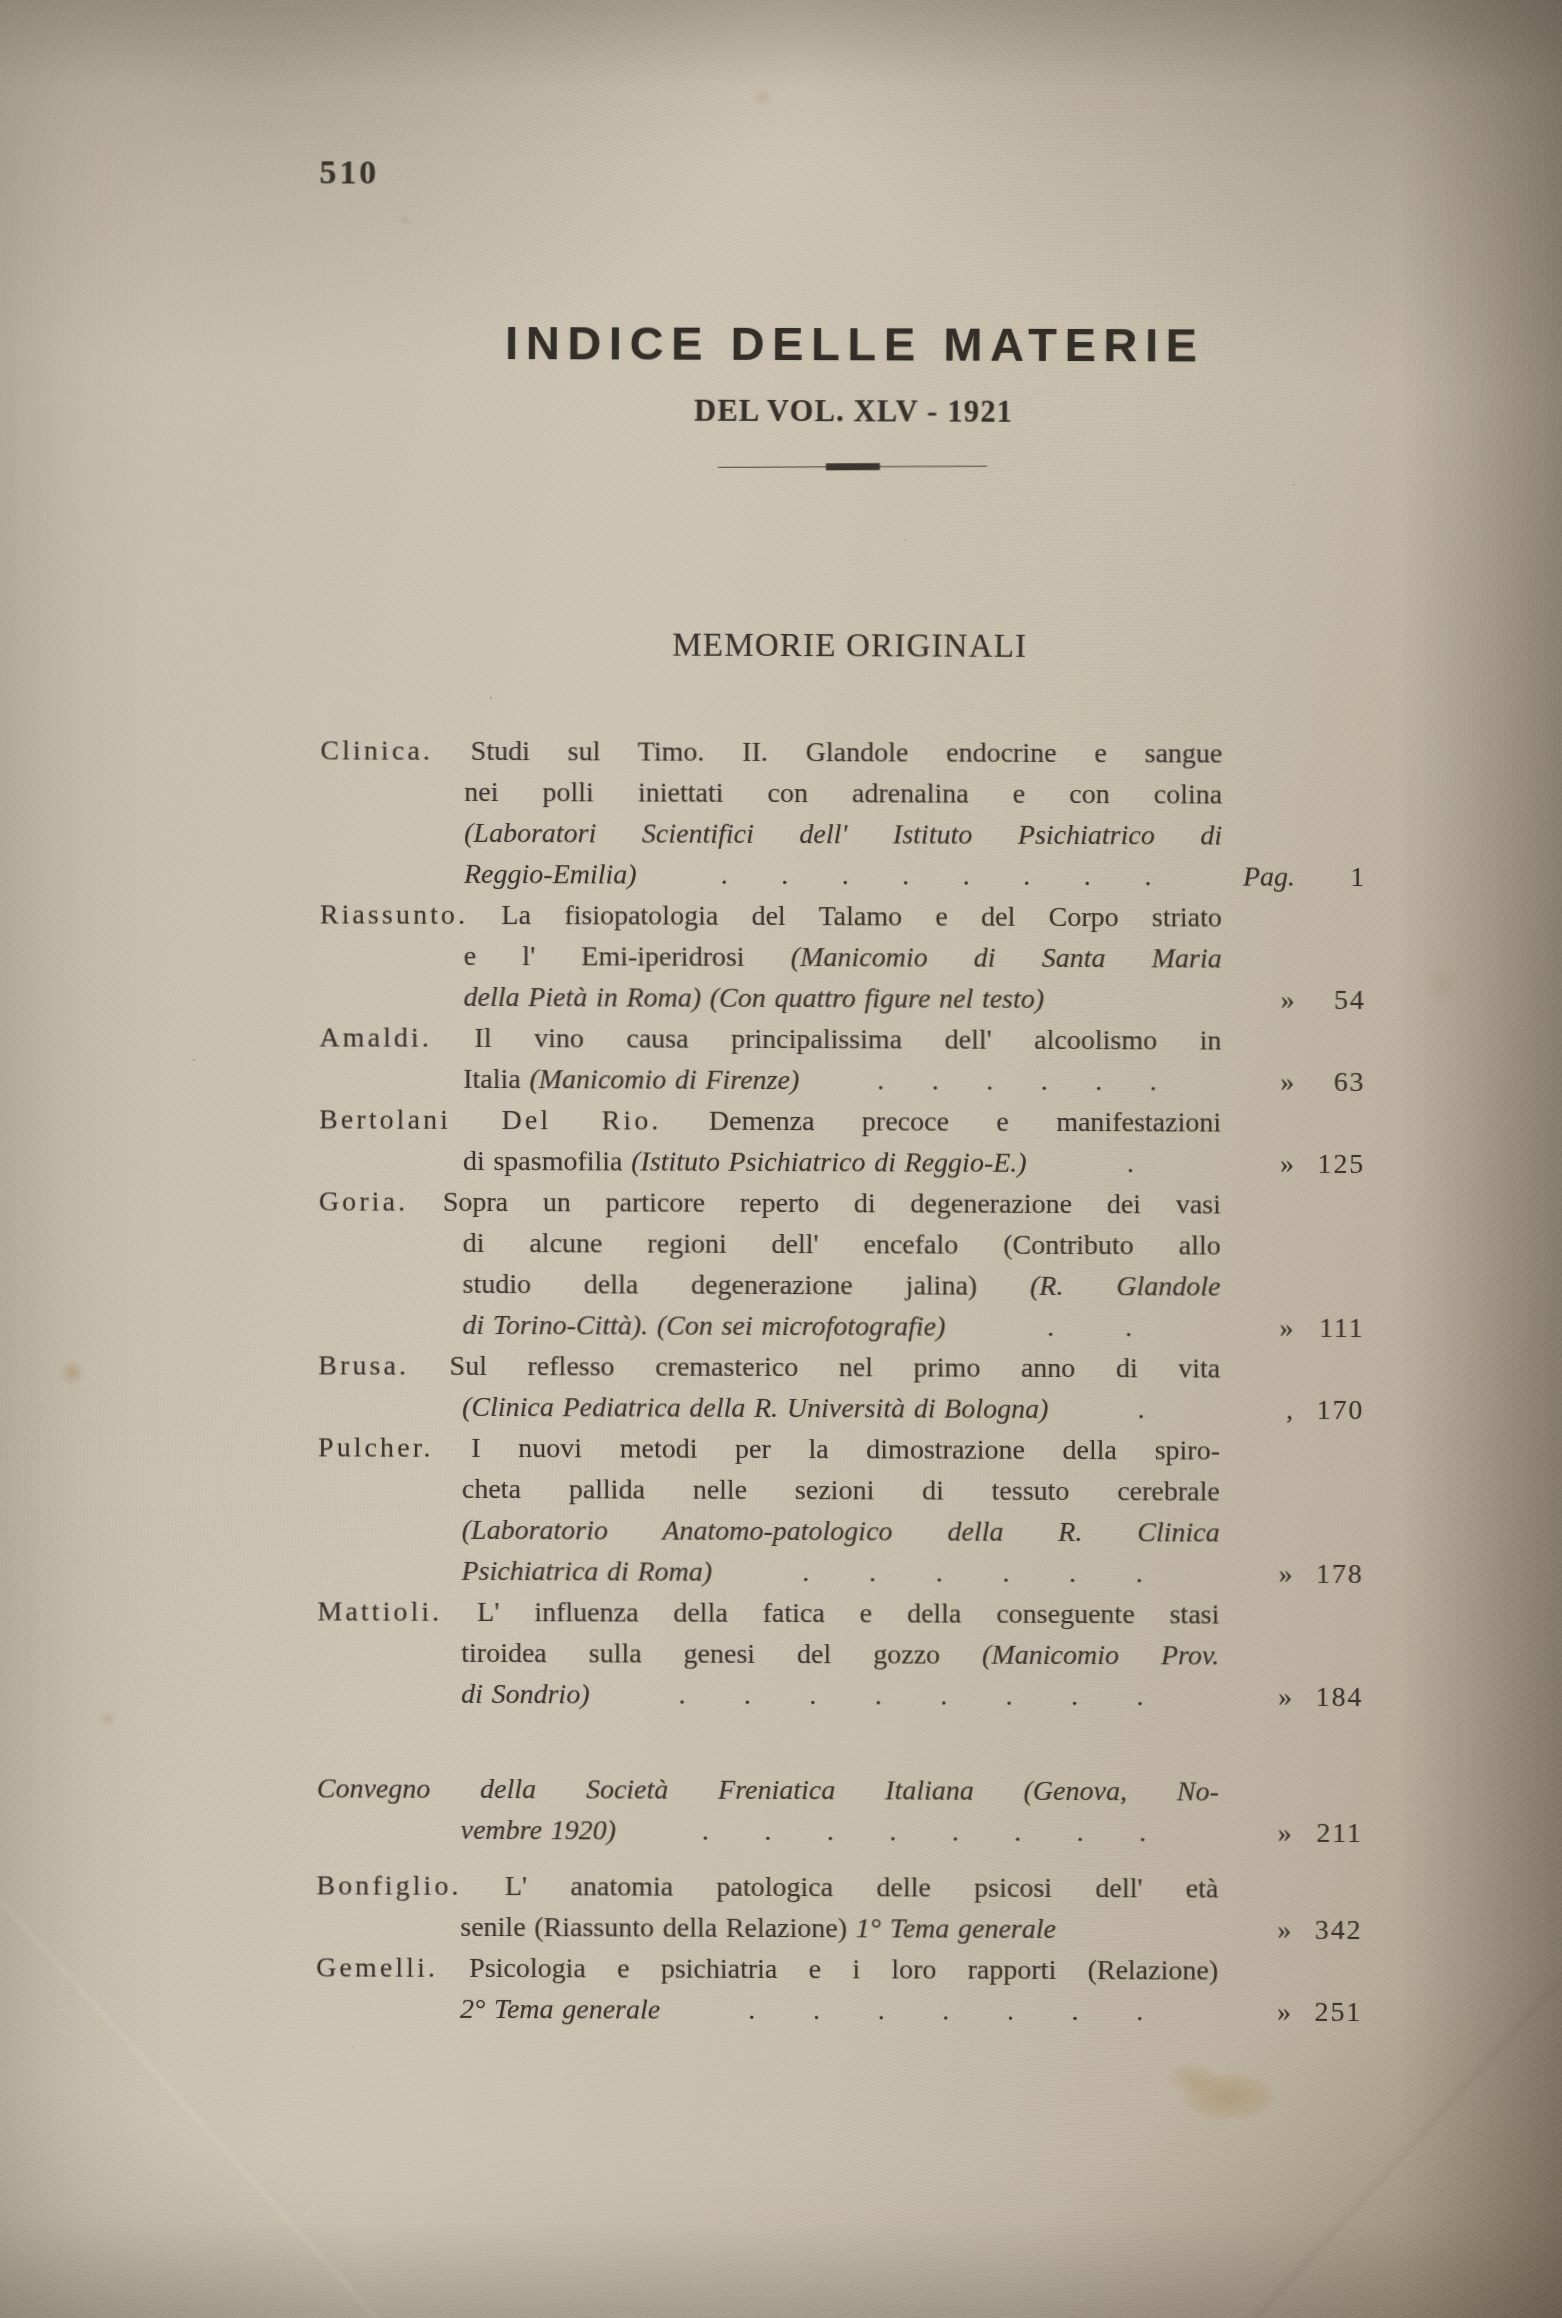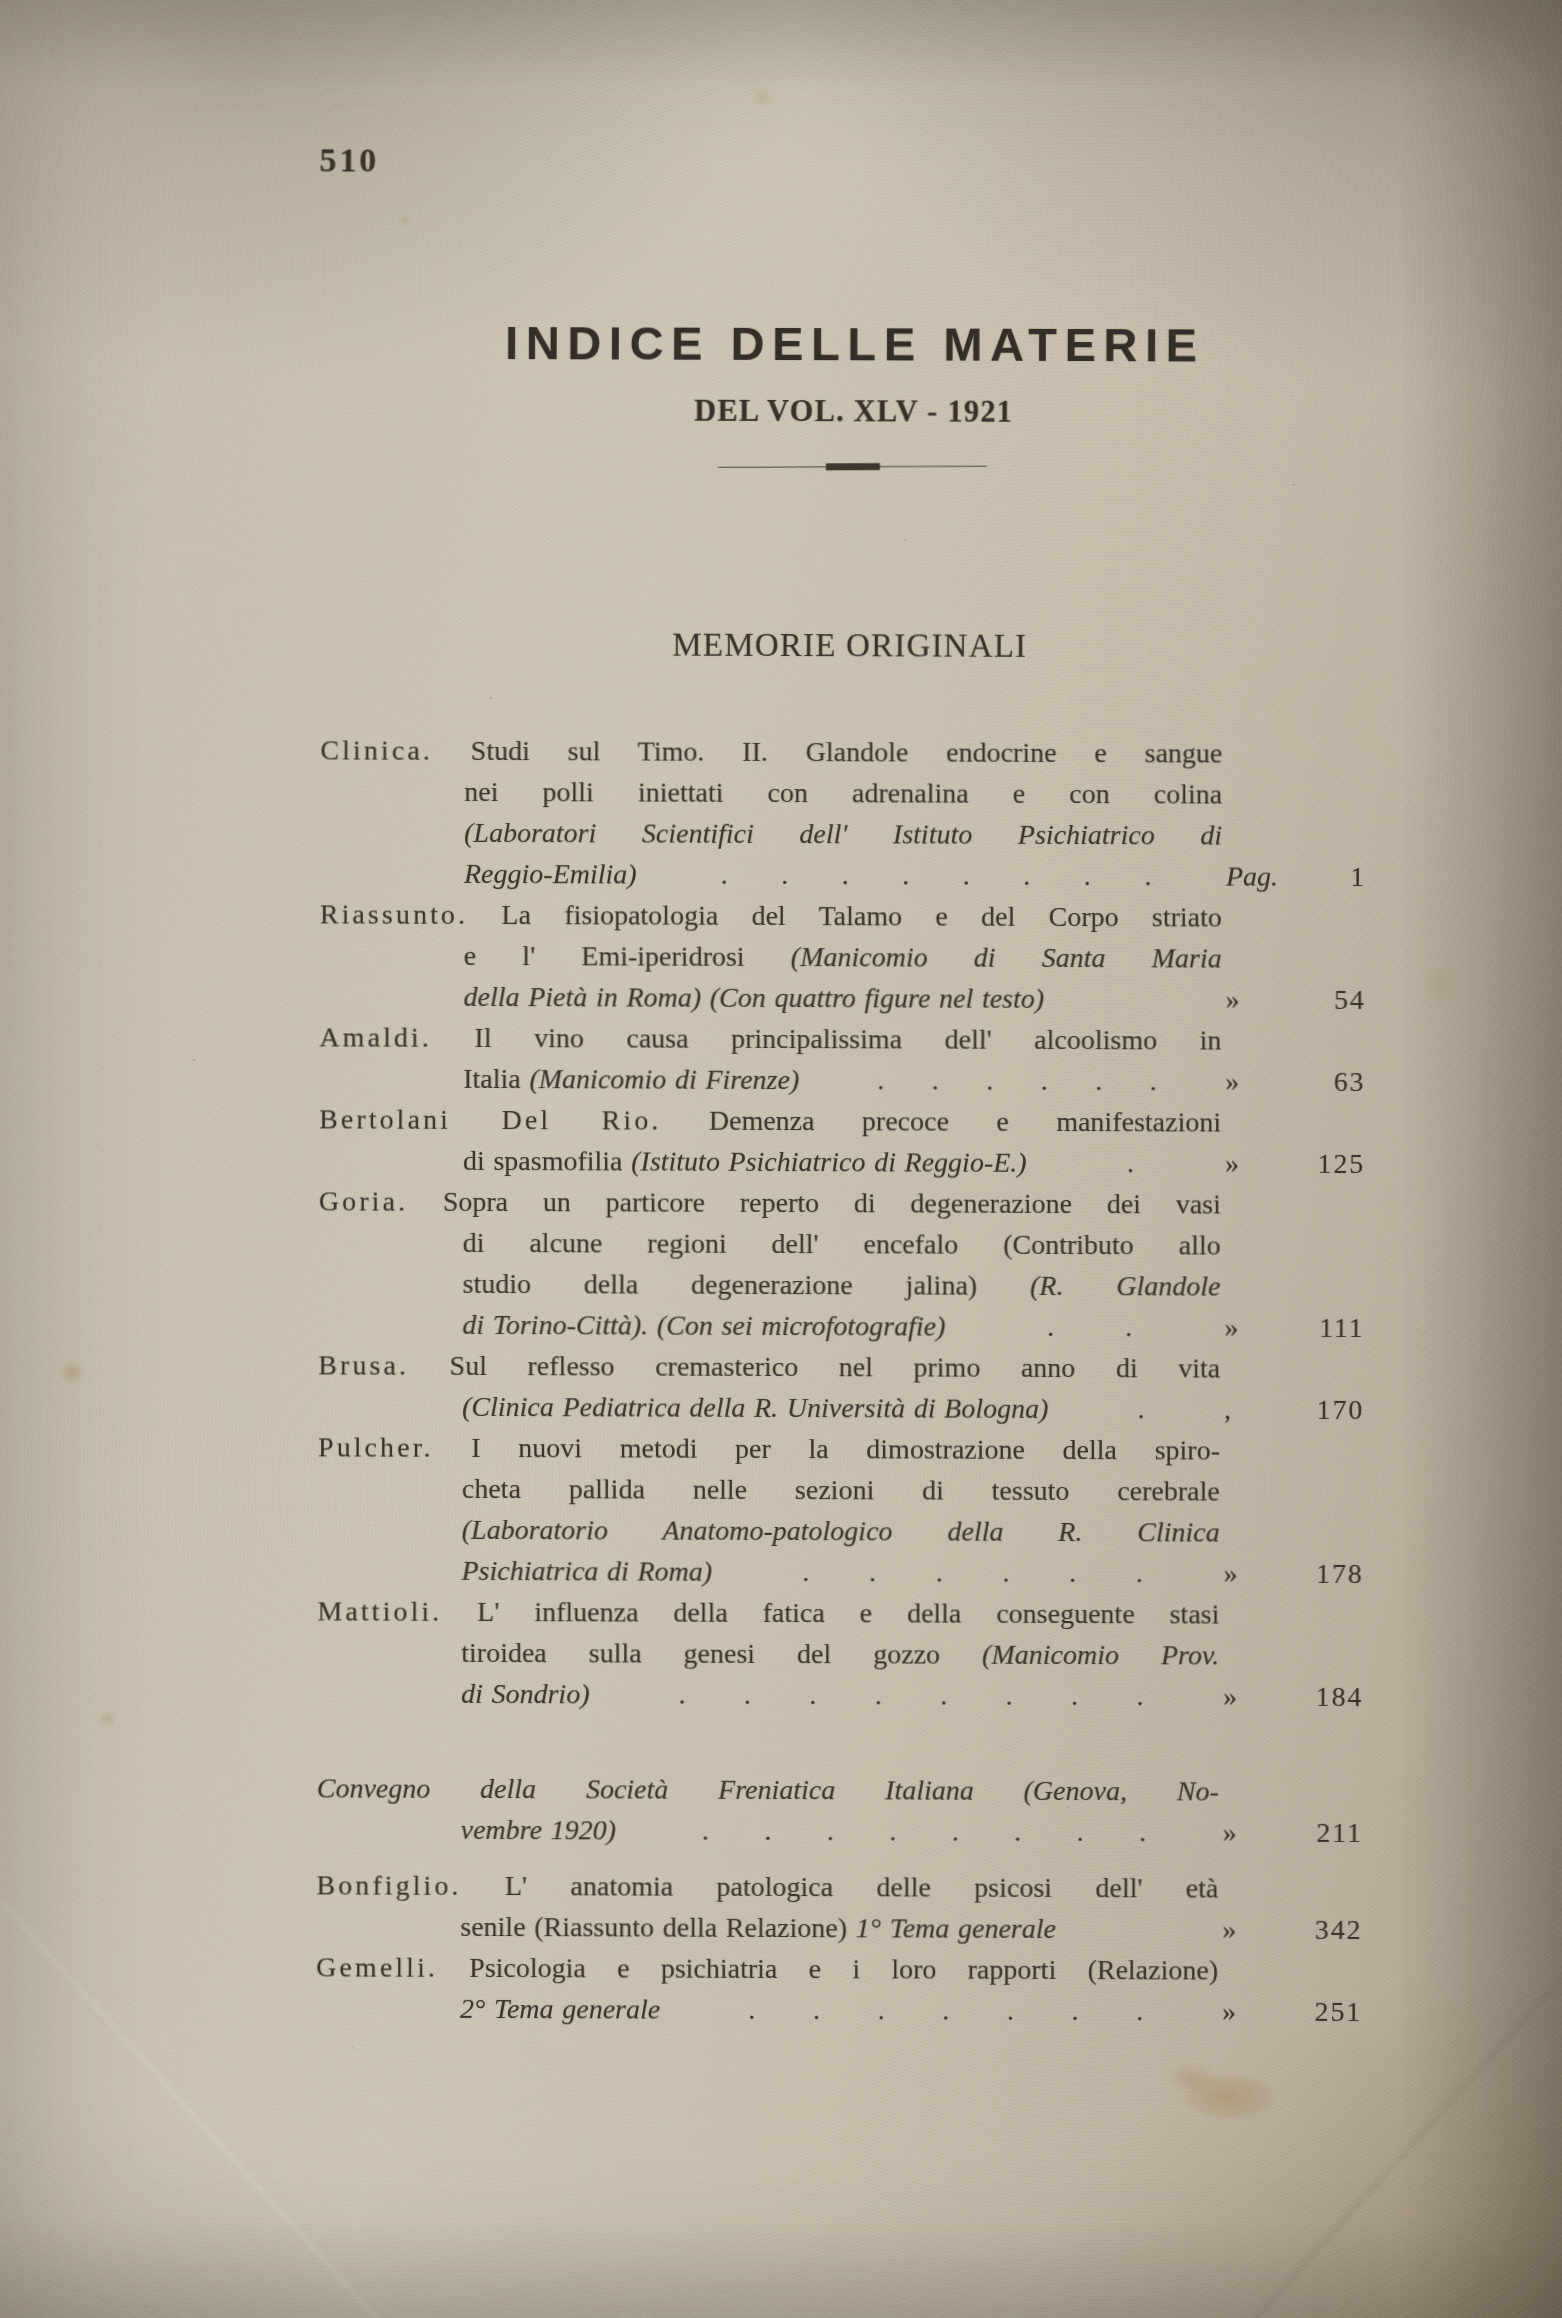--- a/index.html
+++ b/index.html
@@ -45,21 +45,21 @@
       radial-gradient(circle 2.3px at 12.4% 45.7%, rgba(60,50,40,.26), transparent 80%),
       radial-gradient(circle 1.8px at 68.3% 77.9%, rgba(60,50,40,.24), transparent 80%),
       radial-gradient(circle 1.8px at 22.6% 88.3%, rgba(60,50,40,.22), transparent 80%),
       radial-gradient(circle 2.9px at 44.2% 62.2%, rgba(90,70,45,.16), transparent 80%);
   }
   #vignette{position:absolute;inset:0;box-shadow:inset 0 0 152px rgba(48,40,30,.28);}
   #content{
     position:absolute;inset:0;color:#3a342c;transform:rotate(.2deg);
     text-shadow:0 0 1.2px rgba(58,50,40,.30);filter:blur(0.2px);
   }
-  .folio{position:absolute;left:316px;top:143px;font-size:34px;font-weight:bold;letter-spacing:2.9px;}
+  .folio{position:absolute;left:316px;top:155px;font-size:34px;font-weight:bold;letter-spacing:2.9px;}
   .title{
     position:absolute;left:852px;top:316px;transform:translateX(-50%);white-space:nowrap;
     font-family:"Liberation Sans","DejaVu Sans",sans-serif;font-weight:700;
     font-size:47px;letter-spacing:7.6px;color:#332e28;
   }
   .subtitle{
     position:absolute;left:851px;top:394px;transform:translateX(-50%);white-space:nowrap;
     font-size:30.5px;font-weight:bold;letter-spacing:1.2px;color:#37322b;
   }
   .divider{position:absolute;left:850px;top:462px;width:269px;height:9.4px;transform:translateX(-50%) rotate(-.45deg);}
@@ -73,21 +73,21 @@
   .entry{margin:0;}
   .entry.gap{margin-top:54px;}
   .entry.gap-sm{margin-top:15.2px;}
   .line{box-sizing:border-box;}
   .line.fill{width:902px;text-align:justify;text-align-last:justify;}
   .line.flexline{width:1046px;display:flex;align-items:baseline;}
   .line.indent{padding-left:144px;}
   .content{flex:0 0 auto;white-space:pre-wrap;}
   .leader{flex:1 1 auto;display:flex;justify-content:space-evenly;align-items:baseline;padding:0 21px 0 30.5px;min-width:0;overflow:hidden;}
   .leader span{flex:0 0 auto;}
-  .ref{flex:0 0 69px;text-align:left;white-space:nowrap;}
+  .ref{flex:0 0 69px;text-align:right;white-space:nowrap;}
   .page{flex:0 0 71px;text-align:right;letter-spacing:1.8px;}
   .seg-italic{font-style:italic;}
   .seg-roman{font-style:normal;}
   .seg-author{letter-spacing:.11em;}
 </style>
 </head>
 <body>
 
 <div id="paper"></div>
 <div id="texture"></div>

